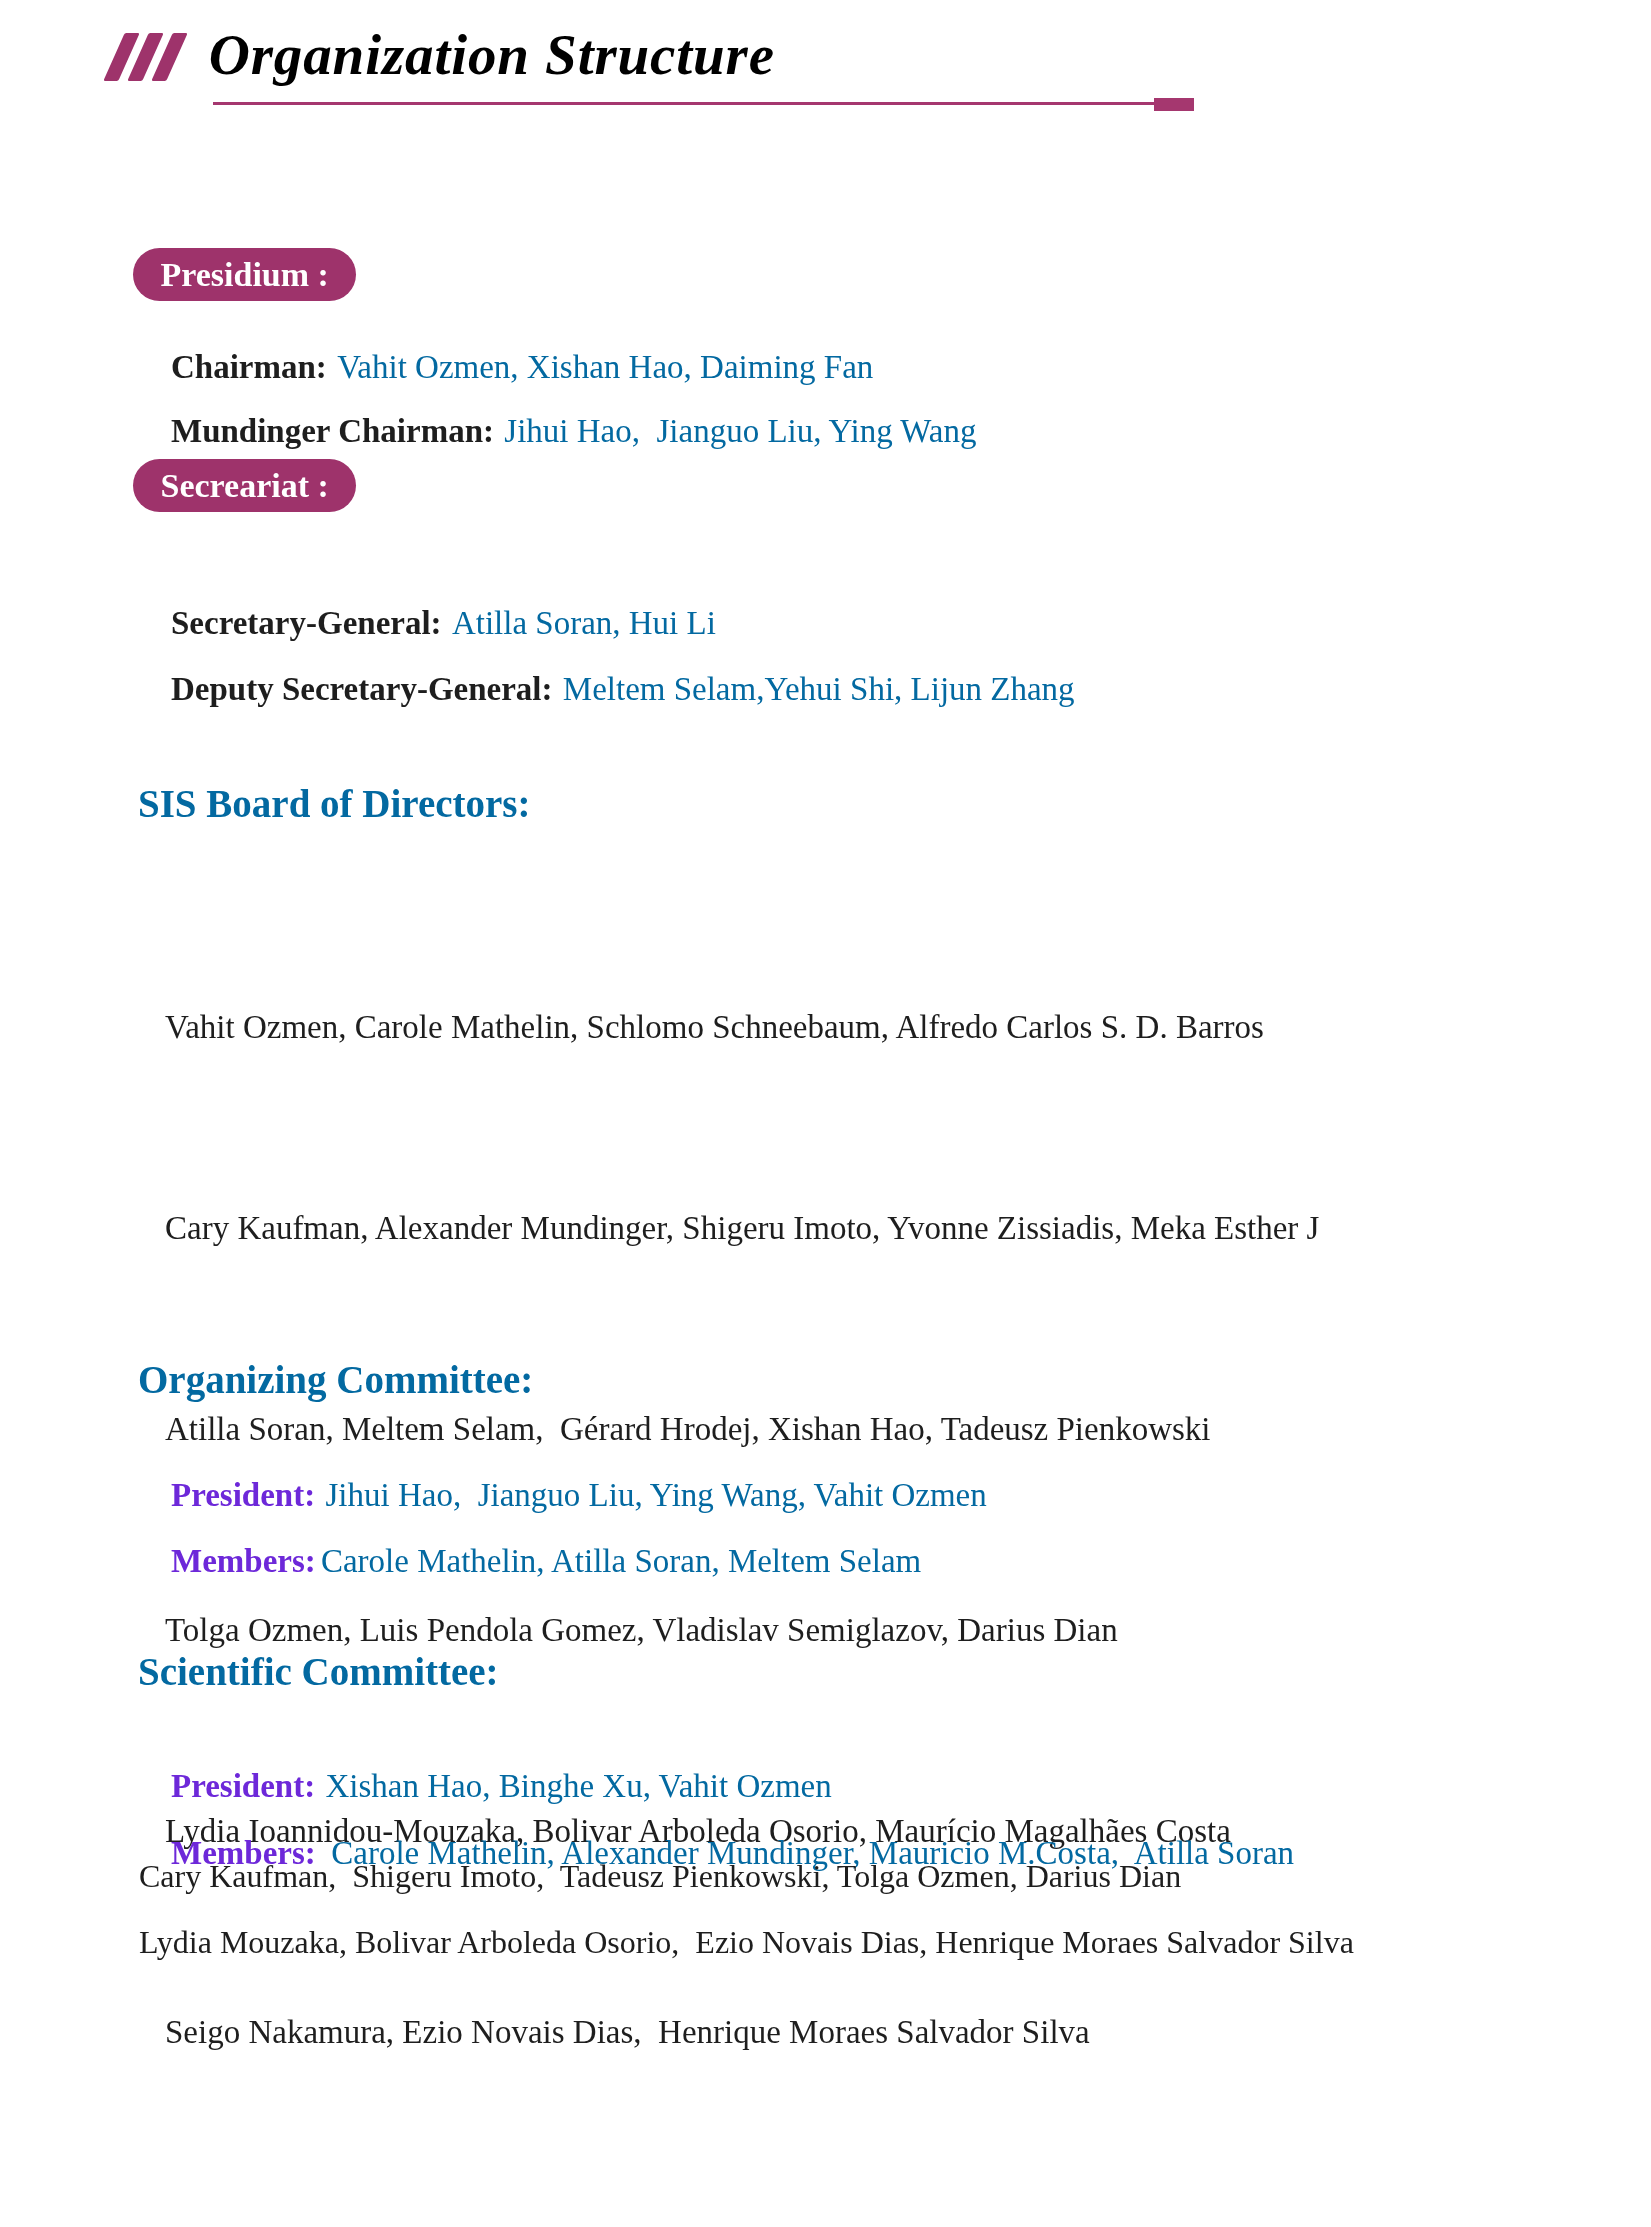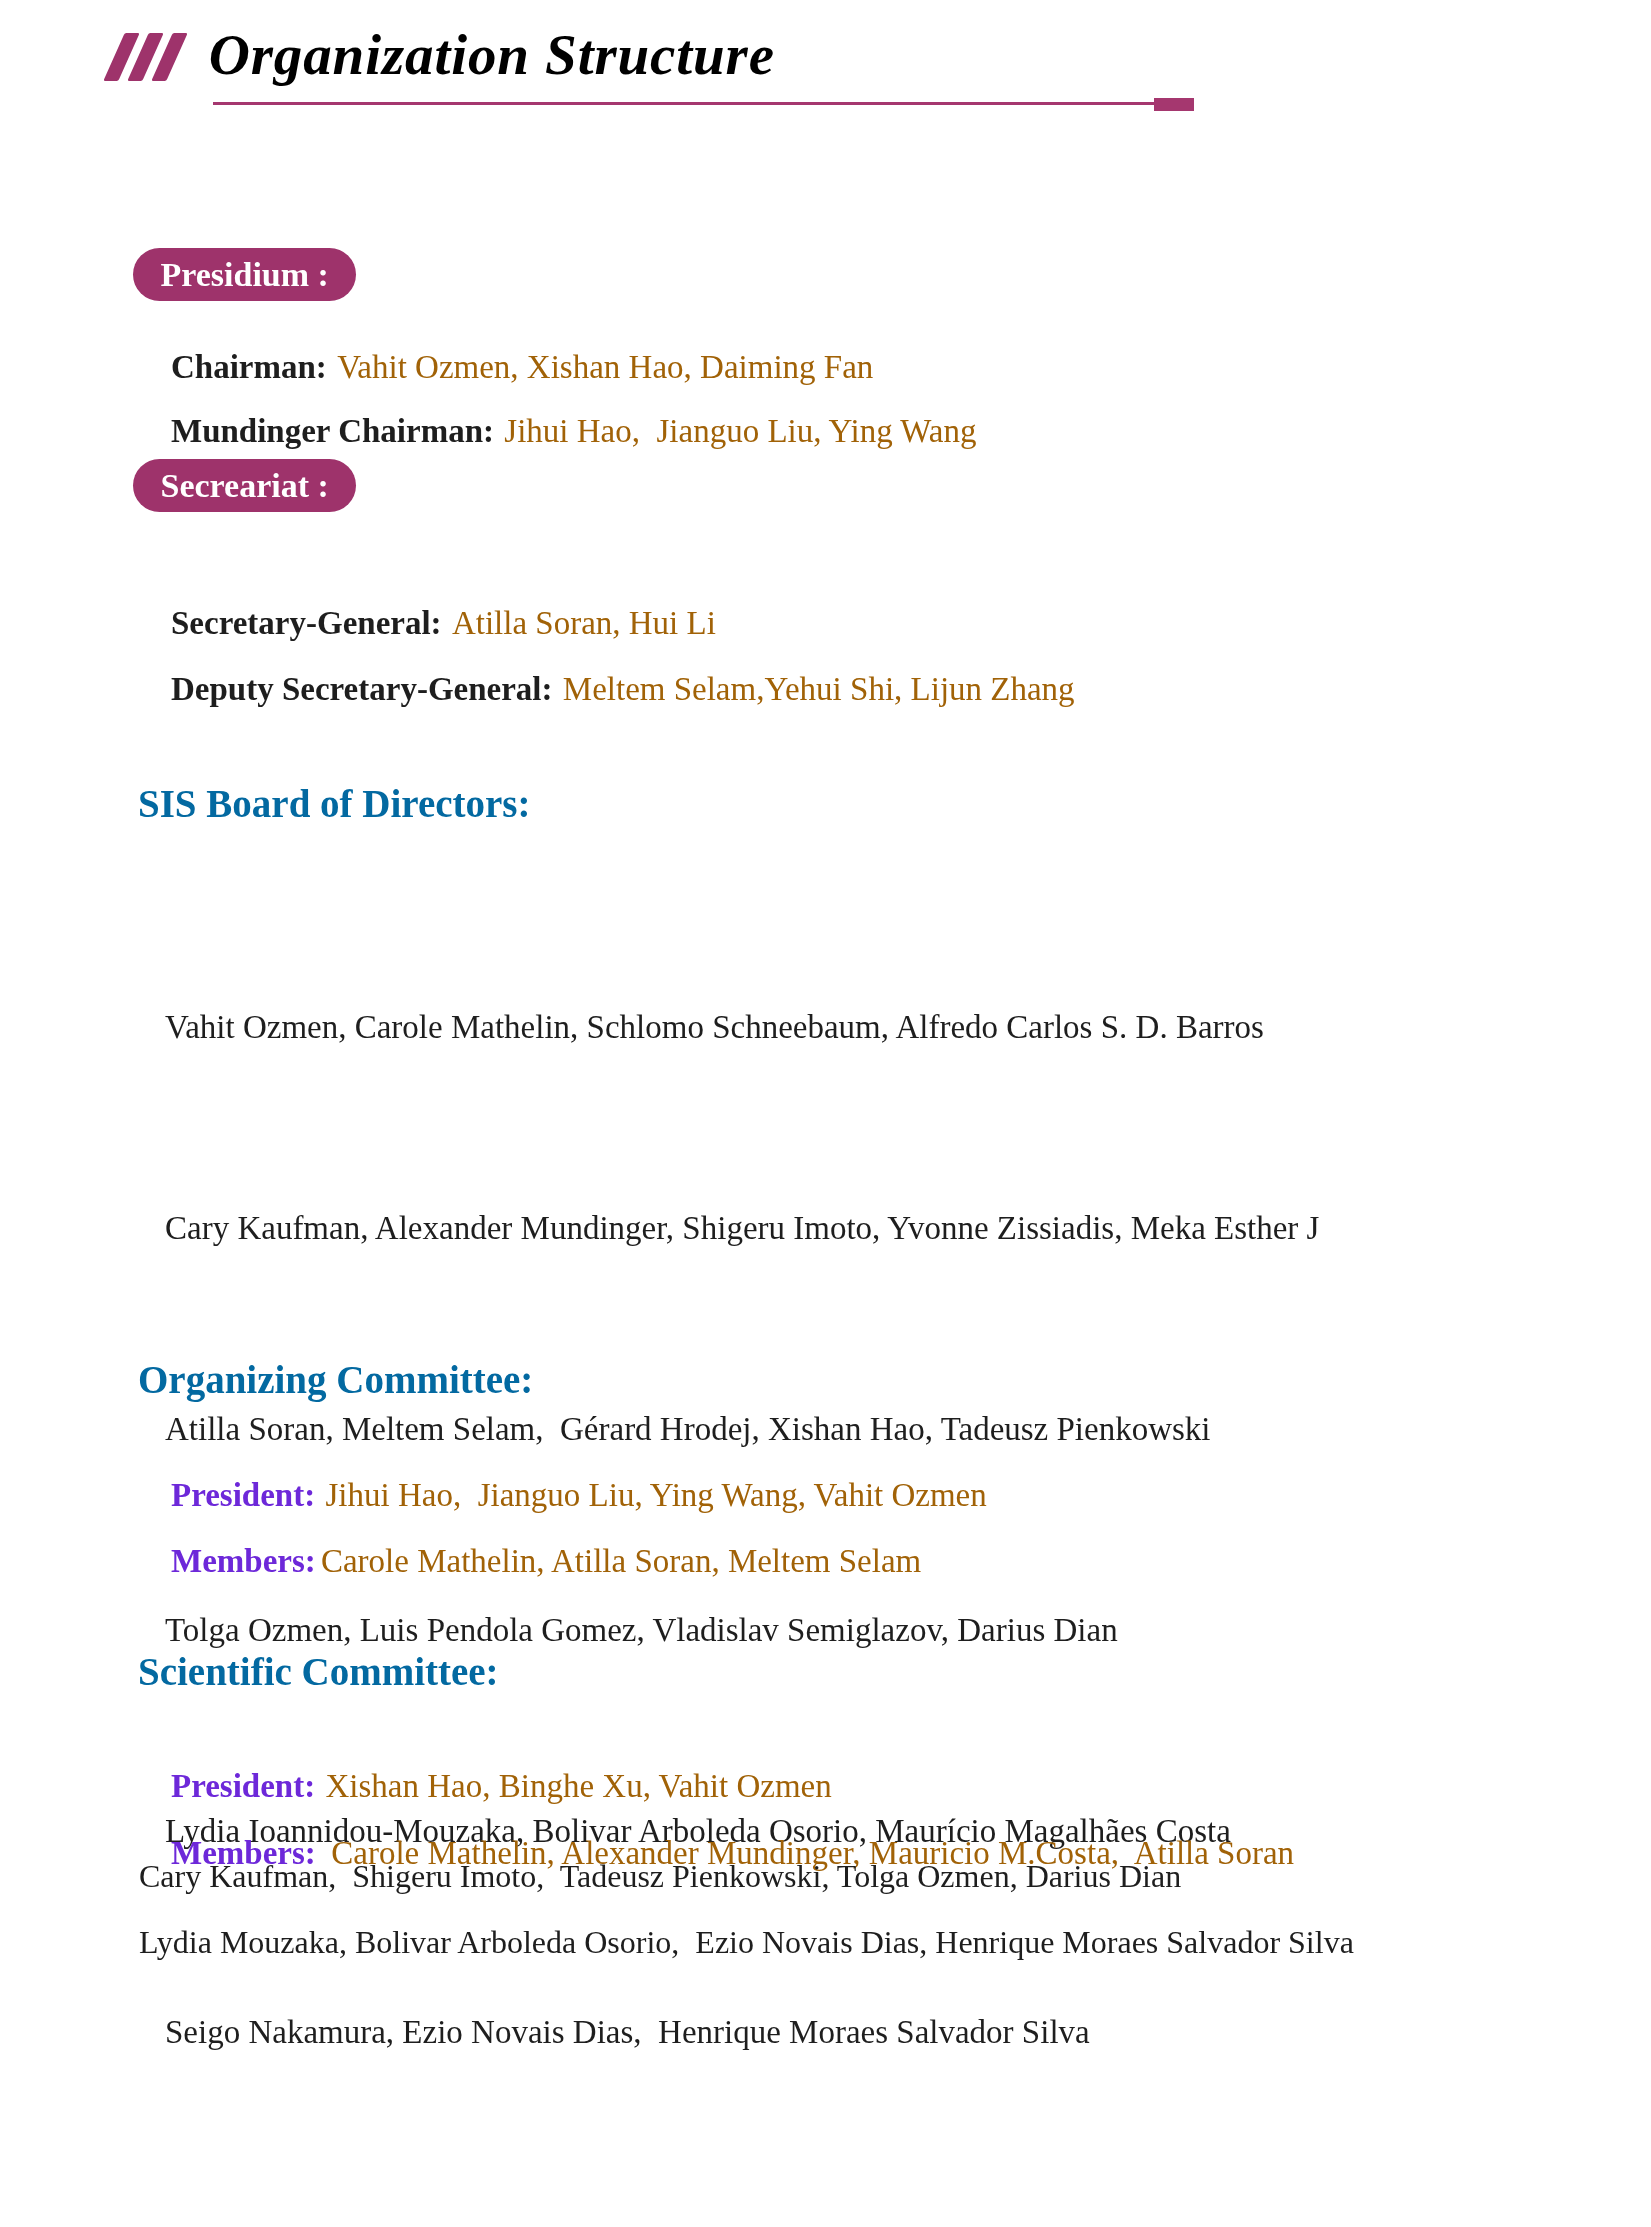--- a/index.html
+++ b/index.html
@@ -74,21 +74,21 @@
   
   .row {
     position: absolute;
     left: 138px;
     font-size: 33px;
     line-height: 43px;
     white-space: pre-wrap;
   }
   .row .label { font-weight: bold; margin-right: 10.3px; }
   .row .label.accent { color: #6d28d9; }
-  .row .value { color: #a16207; white-space: pre-wrap; }
+  .row .value { color: #0369a1; white-space: pre-wrap; }
 
   .section-heading {
     position: absolute;
     left: 138px;
     font-size: 39px;
     font-weight: bold;
     color: #0369a1;
     line-height: 46px;
     white-space: nowrap;
   }

